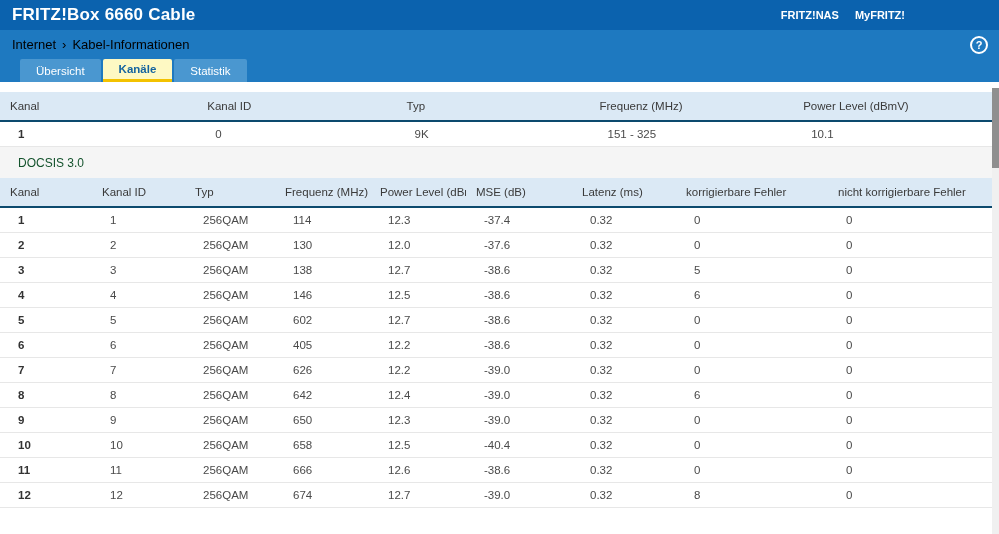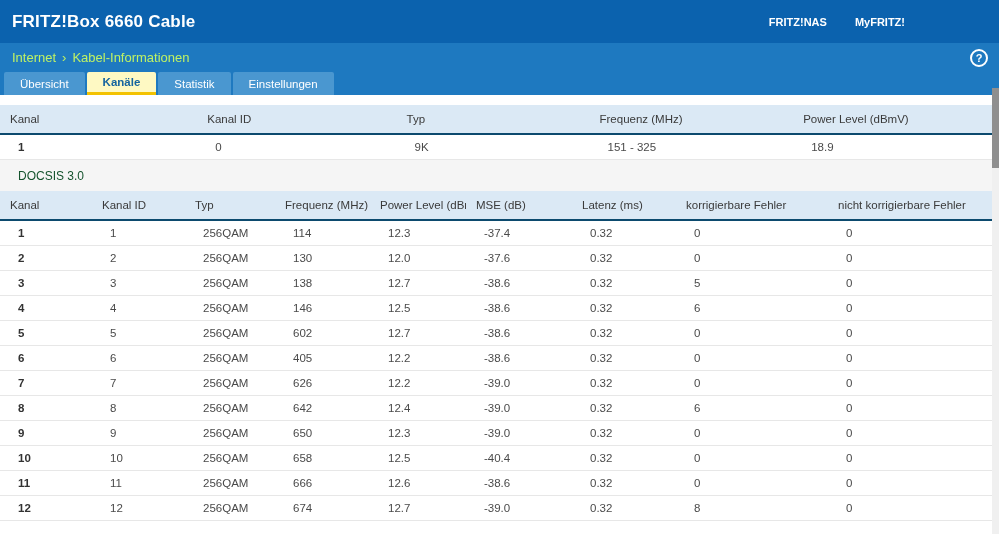--- a/index.html
+++ b/index.html
@@ -1,39 +1,39 @@
 <!DOCTYPE html>
 <html style="--topbar-blue: #0b62ae; --bar-blue: #1e79c0; --tab-inactive-blue: #4a97d0; --active-tab-underline: #f3c200; --active-tab-text: #15649f; --table-header-bg: #dbe9f5; --row-border: #e7e7e7; --section-bg: #f5f5f5;"><head>
 <meta charset="utf-8">
 <style>
   * { margin:0; padding:0; box-sizing:border-box; }
   html,body { width:999px; height:534px; overflow:hidden; background:#fff;
               font-family:"Liberation Sans", sans-serif; }
 
   
-  .topbar { height:43px; background:var(--topbar-blue,#0b62ae);
+  .topbar { height:30px; background:var(--topbar-blue,#0b62ae);
             display:flex; align-items:center; justify-content:space-between;
             padding-left:12px; }
   .app-title { color:#fff; font-size:17px; font-weight:bold; letter-spacing:0.2px; }
-  .toplinks { display:flex; gap:28px; padding-right:94px; }
+  .toplinks { display:flex; gap:16px; padding-right:94px; }
   .toplinks .toplink { color:#fff; font-size:11px; font-weight:bold;
                        text-decoration:none; cursor:pointer; }
 
   .breadcrumb-bar { height:29px; background:var(--bar-blue,#1e79c0);
                     display:flex; align-items:center; justify-content:space-between;
                     padding:0 11px 0 12px; }
-  .breadcrumb { color:#bef264; font-size:13px;text-align:right; }
+  .breadcrumb { color:#000000; font-size:13px;text-align:right; }
   .breadcrumb .sep { margin:0 6px; font-size:13px; }
   .help-icon { width:18px; height:18px; border:2px solid #fff; border-radius:50%;
                color:#fff; font-size:11px; font-weight:bold; line-height:14px;
                display:flex; align-items:center; justify-content:center; cursor:pointer; }
 
   
   .tabbar { height:23px; background:var(--bar-blue,#1e79c0);
-            display:flex; align-items:stretch; padding-left:4px; gap:2px; }
+            display:flex; align-items:stretch; padding-left:20px; gap:2px; }
   .tab { min-width:62px; padding:0 16px; display:flex; align-items:center; justify-content:center;
          background:var(--tab-inactive-blue,#4a97d0); color:#fff; font-size:11.5px;
          border-radius:2px 2px 0 0; cursor:pointer; white-space:nowrap; }
   .tab.active { background:#fef9c3; color:var(--active-tab-text,#15649f); font-weight:bold;
                 border-bottom:3px solid var(--active-tab-underline,#f3c200); }
 
   
   .content { background:#fff; padding-top:10px; }
   table { border-collapse:collapse; table-layout:fixed; width:100%; }
   th { background:var(--table-header-bg,#dbe9f5); text-align:left; font-weight:normal;
@@ -68,21 +68,20 @@
   <div class="breadcrumb">
     <span>Internet</span><span class="sep">›</span><span>Kabel-Informationen</span>
   </div>
   <div class="help-icon">?</div>
 </div>
 
 <div class="tabbar">
   <div class="tab">Übersicht</div>
   <div class="tab active">Kanäle</div>
   <div class="tab">Statistik</div>
-  <div class="tab">Einstellungen</div>
 </div>
 
 <div class="content">
   <table>
       <colgroup>
         <col style="width: 92px;">
         <col style="width: 93px;">
         <col style="width: 90px;">
         <col style="width: 95px;">
         <col style="width: 96px;">
@@ -95,21 +94,21 @@
           <th>Frequenz (MHz)</th>
           <th>Power Level (dBmV)</th>
         </tr>
       </thead>
       <tbody>
         <tr>
           <td>1</td>
           <td>0</td>
           <td>9K</td>
           <td>151 - 325</td>
-          <td>18.9</td>
+          <td>10.1</td>
         </tr>
       </tbody>
     </table>
 
   <div class="section-label">DOCSIS 3.0</div>
 
   <table>
       <colgroup>
         <col style="width: 92px;">
         <col style="width: 93px;">

